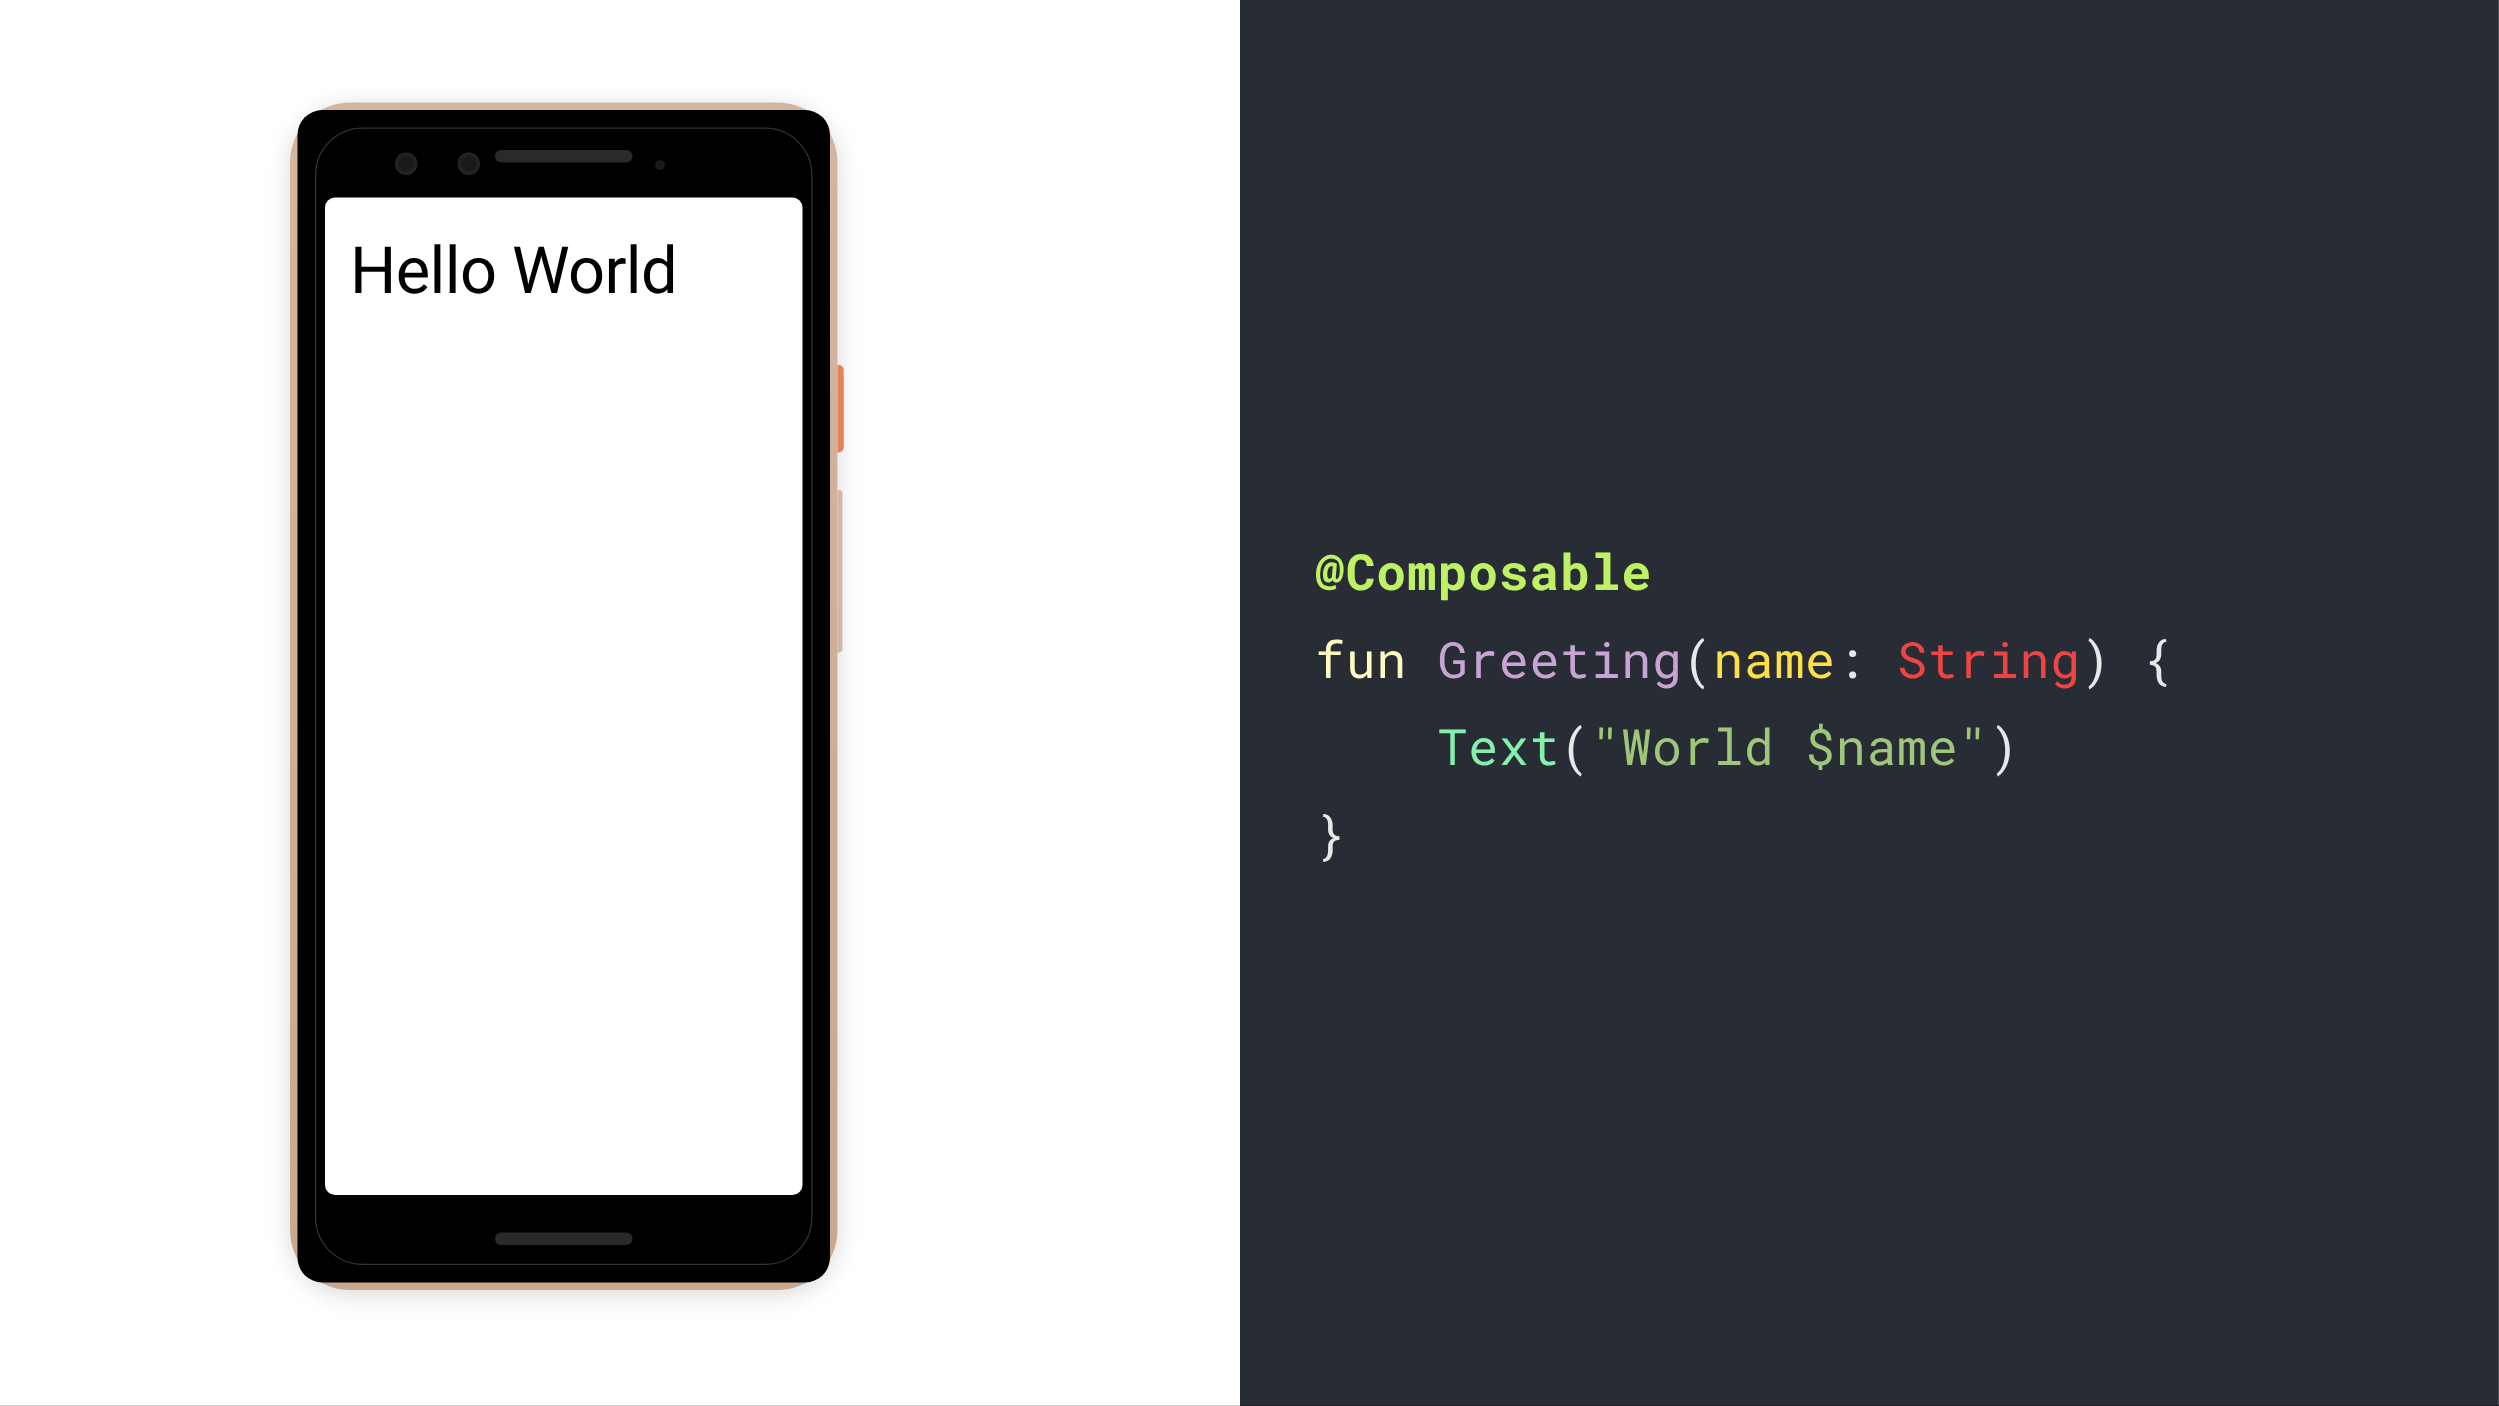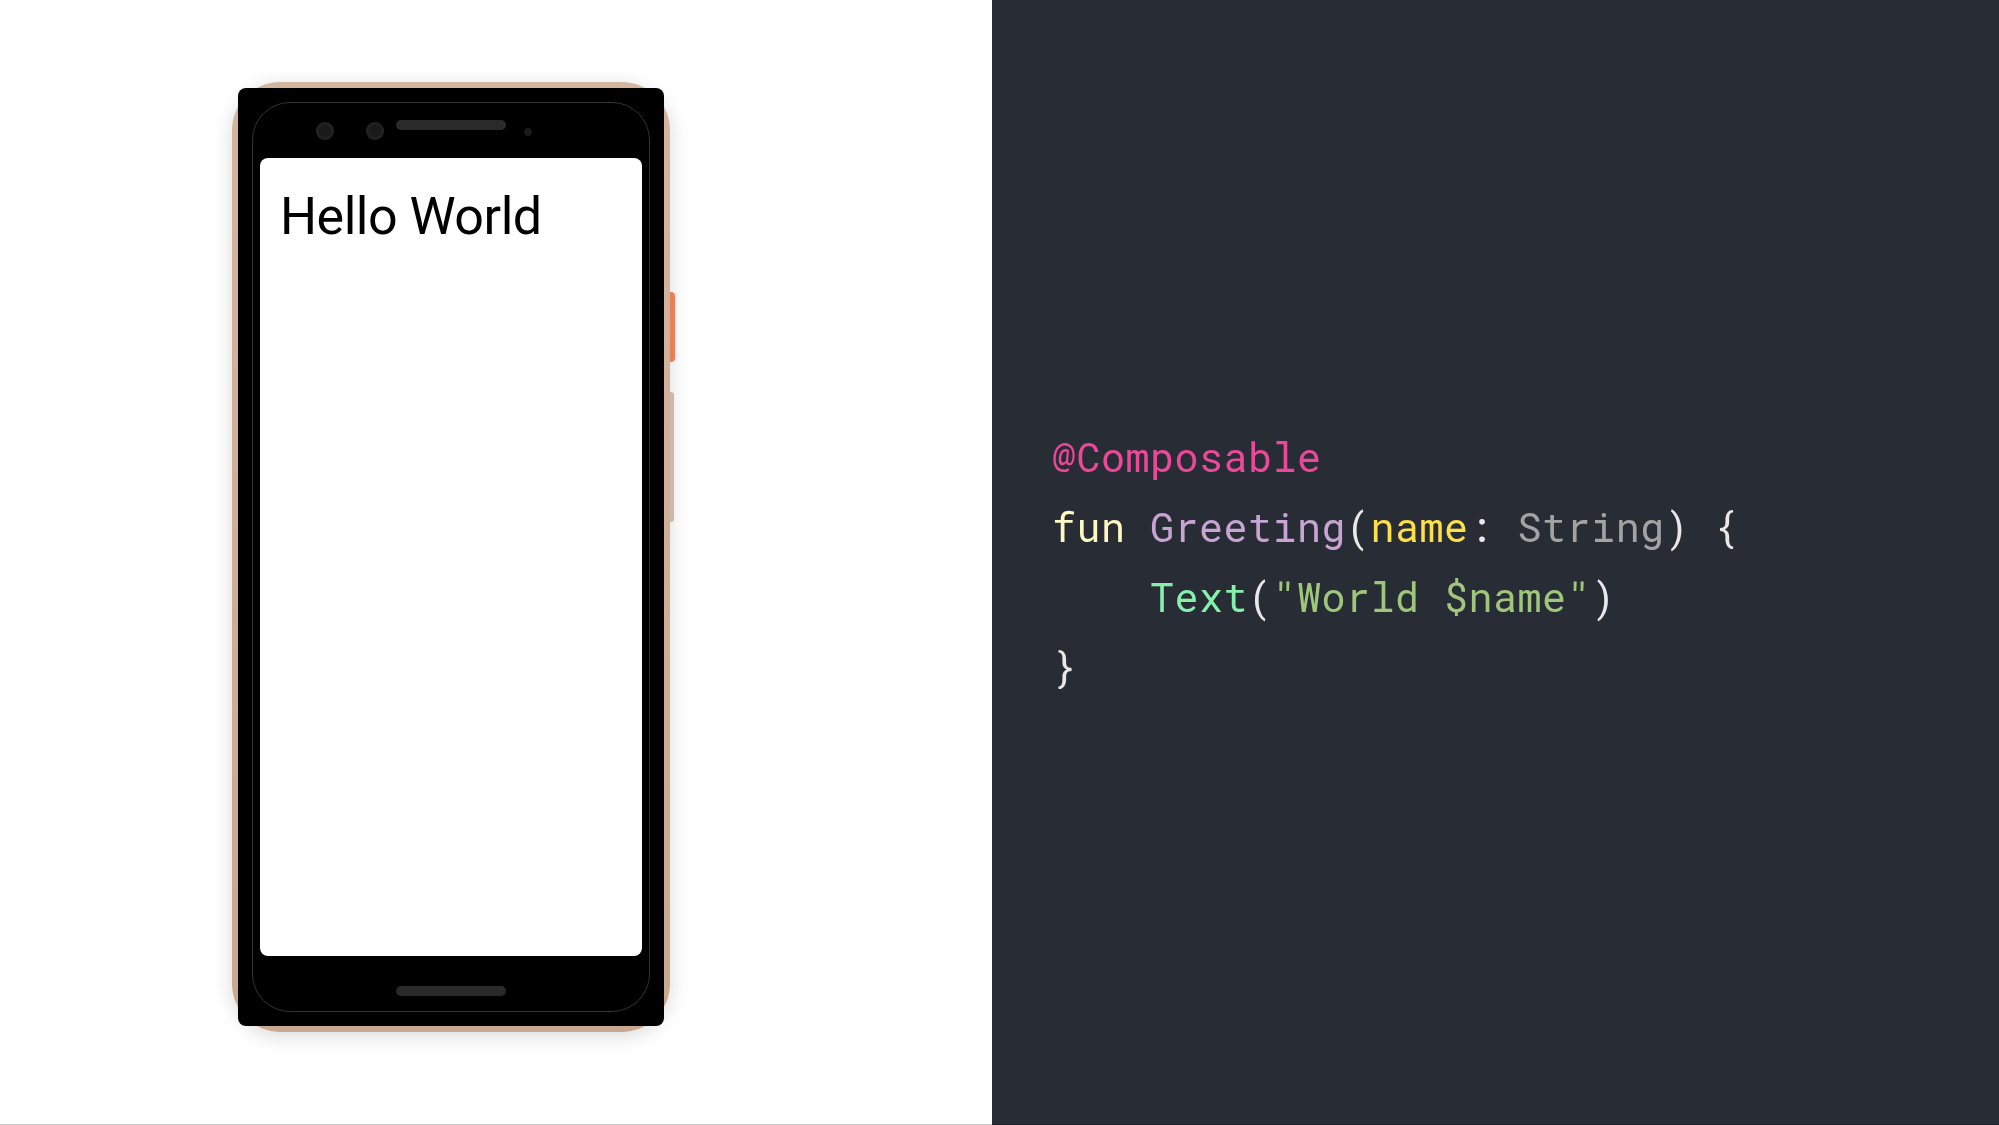--- a/index.html
+++ b/index.html
@@ -47,21 +47,21 @@
       box-shadow: 0 4px 20px rgba(0,0,0,0.15);
     }
     
     .phone-frame {
       position: absolute;
       left: 6px;
       top: 6px;
       right: 6px;
       bottom: 6px;
       background: #000;
-      border-radius: 8px;
+      border-radius: 20px;
     }
     
     .phone-inner-line {
       position: absolute;
       left: 14px;
       top: 14px;
       right: 14px;
       bottom: 14px;
       border: 1px solid #333;
       border-radius: 38px;
@@ -160,25 +160,25 @@
     
     .code-block {
       font-family: "Roboto Mono", "SF Mono", Consolas, monospace;
       font-size: 40px;
       line-height: 1.75;
       color: #e8e8e8;
       white-space: pre;
       letter-spacing: 0.5px;
     }
     
-    .annotation { color: #ec4899; }
+    .annotation { color: #bef264; font-weight: bold; }
     .keyword { color: #fef9c3; }
     .function-name { color: #c8a4d4; }
     .param-name { color: #fde047; }
-    .type { color: #a3a3a3; }
+    .type { color: #ef4444; }
     .call { color: #86efac; }
     .string { color: #9ec77b; }
     .punct { color: #e8e8e8; }
   </style>
 </head>
 <body>
 
 <div class="left-panel">
   <div class="phone-outer">
     <div class="power-button"></div>

